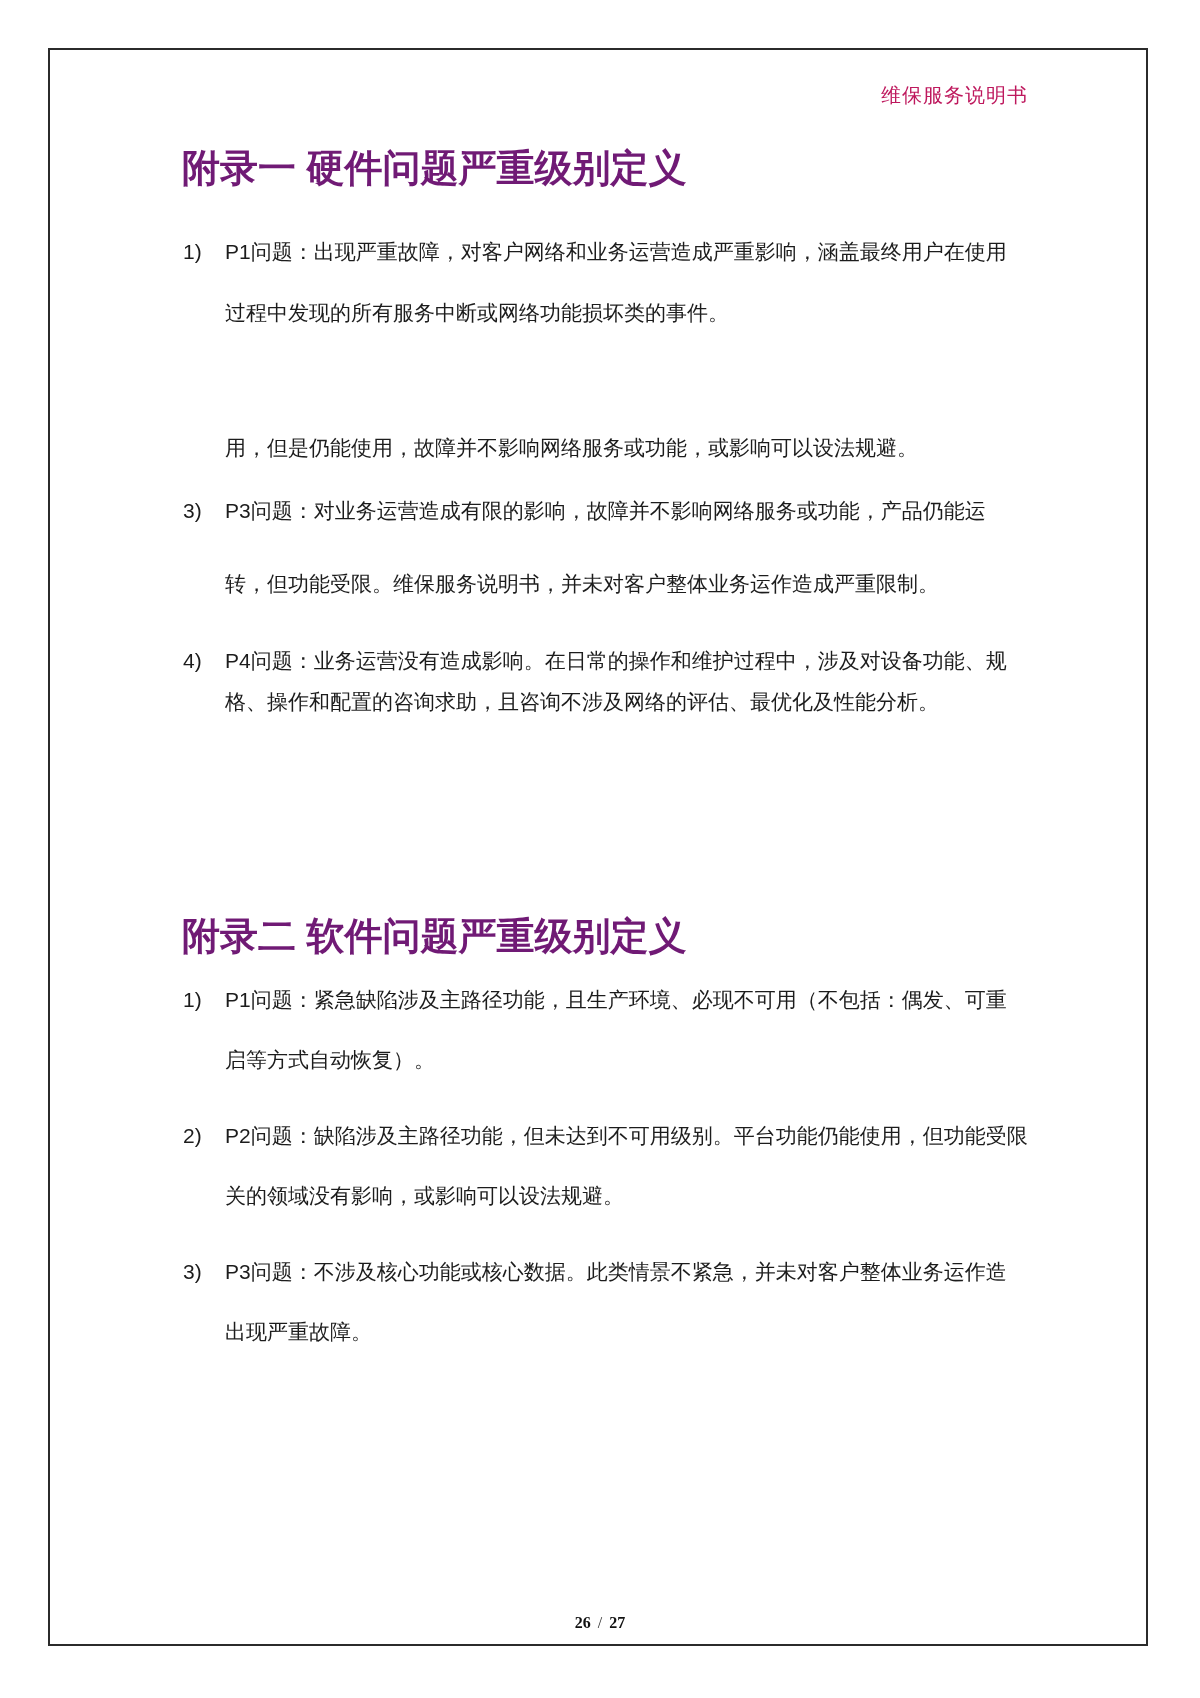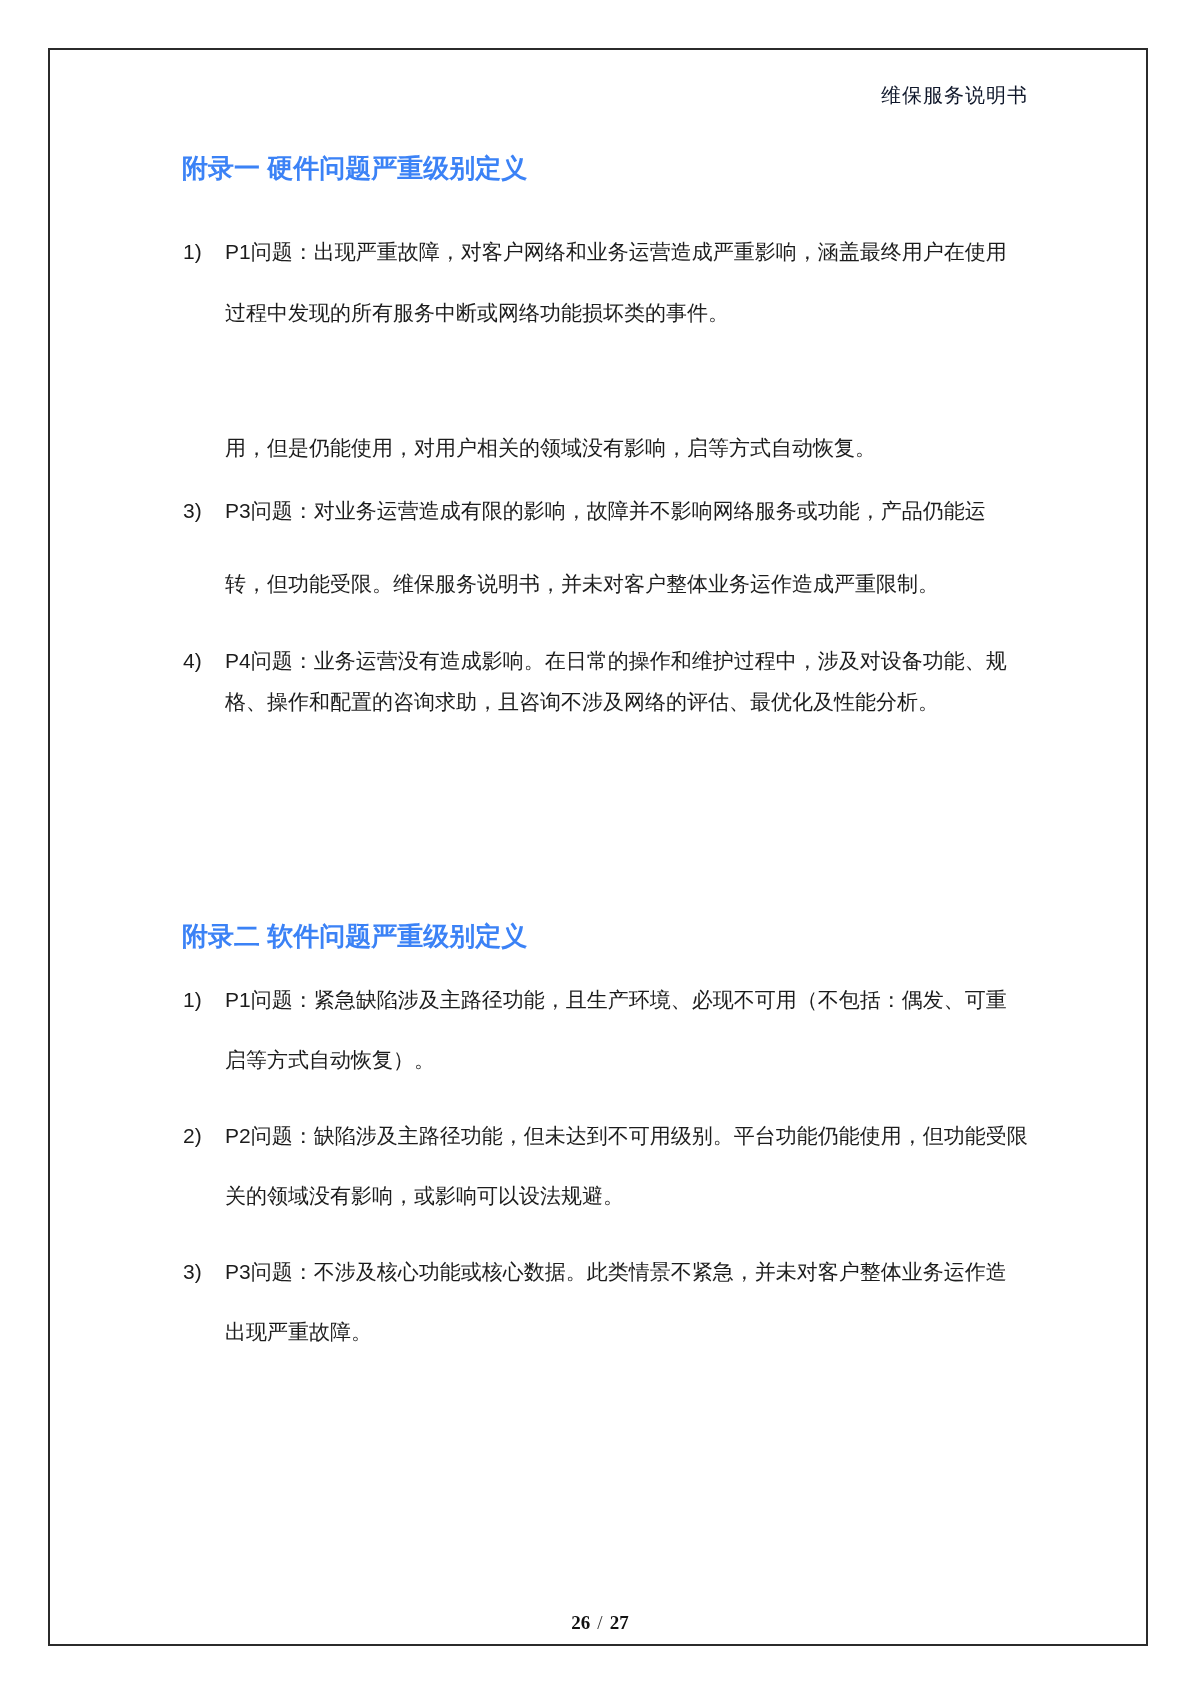--- a/index.html
+++ b/index.html
@@ -26,31 +26,31 @@
     box-sizing: border-box;
     pointer-events: none;
   }
   .running-header {
     position: absolute;
     top: 83px;
     right: 172px;
     font-family: "Liberation Serif", "DejaVu Serif", serif;
     font-size: 20px;
     line-height: 24px;
-    color: #0f172a;
+    color: #be185d;
     letter-spacing: 1px;
   }
   .appendix-title {
     position: absolute;
     left: 182px;
     margin: 0;
-    font-size: 26px;
+    font-size: 38px;
     font-weight: 700;
     line-height: 36px;
-    color: #3b82f6;
+    color: #701a75;
     white-space: nowrap;
   }
   .t1 { top: 150px; }
   .t2 { top: 898px; margin-top: 20px; }
   .line {
     position: absolute;
     font-size: 21px;
     line-height: 27px;
     white-space: nowrap;
     color: #1c1c1c;
@@ -61,21 +61,21 @@
     display: inline-block;
     width: 42px;
   }
   .page-footer {
     position: absolute;
     top: 1612px;
     left: 0;
     width: 100%;
     text-align: center;
     font-family: "Liberation Serif", "DejaVu Serif", serif;
-    font-size: 19px;
+    font-size: 16px;
     line-height: 22px;
     color: #111111;
   }
   .page-footer .pg-num { font-weight: 700; }
   .page-footer .pg-sep { font-weight: 400; color: #333333; margin: 0 7px; }
 </style>
 </head>
 <body>
 
 <div class="page">
@@ -84,21 +84,21 @@
 
   <div class="running-header">维保服务说明书</div>
 
   <h1 class="appendix-title t1">附录一 硬件问题严重级别定义</h1>
 
   <div class="line first" style="top:238px">
     <span class="num">1)</span><span class="txt">P1问题：出现严重故障，对客户网络和业务运营造成严重影响，涵盖最终用户在使用</span>
   </div>
   <div class="line cont" style="top:299px">过程中发现的所有服务中断或网络功能损坏类的事件。</div>
 
-  <div class="line cont" style="top:434px">用，但是仍能使用，对用户相关的领域没有影响，启等方式自动恢复。</div>
+  <div class="line cont" style="top:434px">用，但是仍能使用，故障并不影响网络服务或功能，或影响可以设法规避。</div>
 
   <div class="line first" style="top:497px">
     <span class="num">3)</span><span class="txt">P3问题：对业务运营造成有限的影响，故障并不影响网络服务或功能，产品仍能运</span>
   </div>
   <div class="line cont" style="top:570px">转，但功能受限。维保服务说明书，并未对客户整体业务运作造成严重限制。</div>
 
   <div class="line first" style="top:647px">
     <span class="num">4)</span><span class="txt">P4问题：业务运营没有造成影响。在日常的操作和维护过程中，涉及对设备功能、规</span>
   </div>
   <div class="line cont" style="top:688px">格、操作和配置的咨询求助，且咨询不涉及网络的评估、最优化及性能分析。</div>

